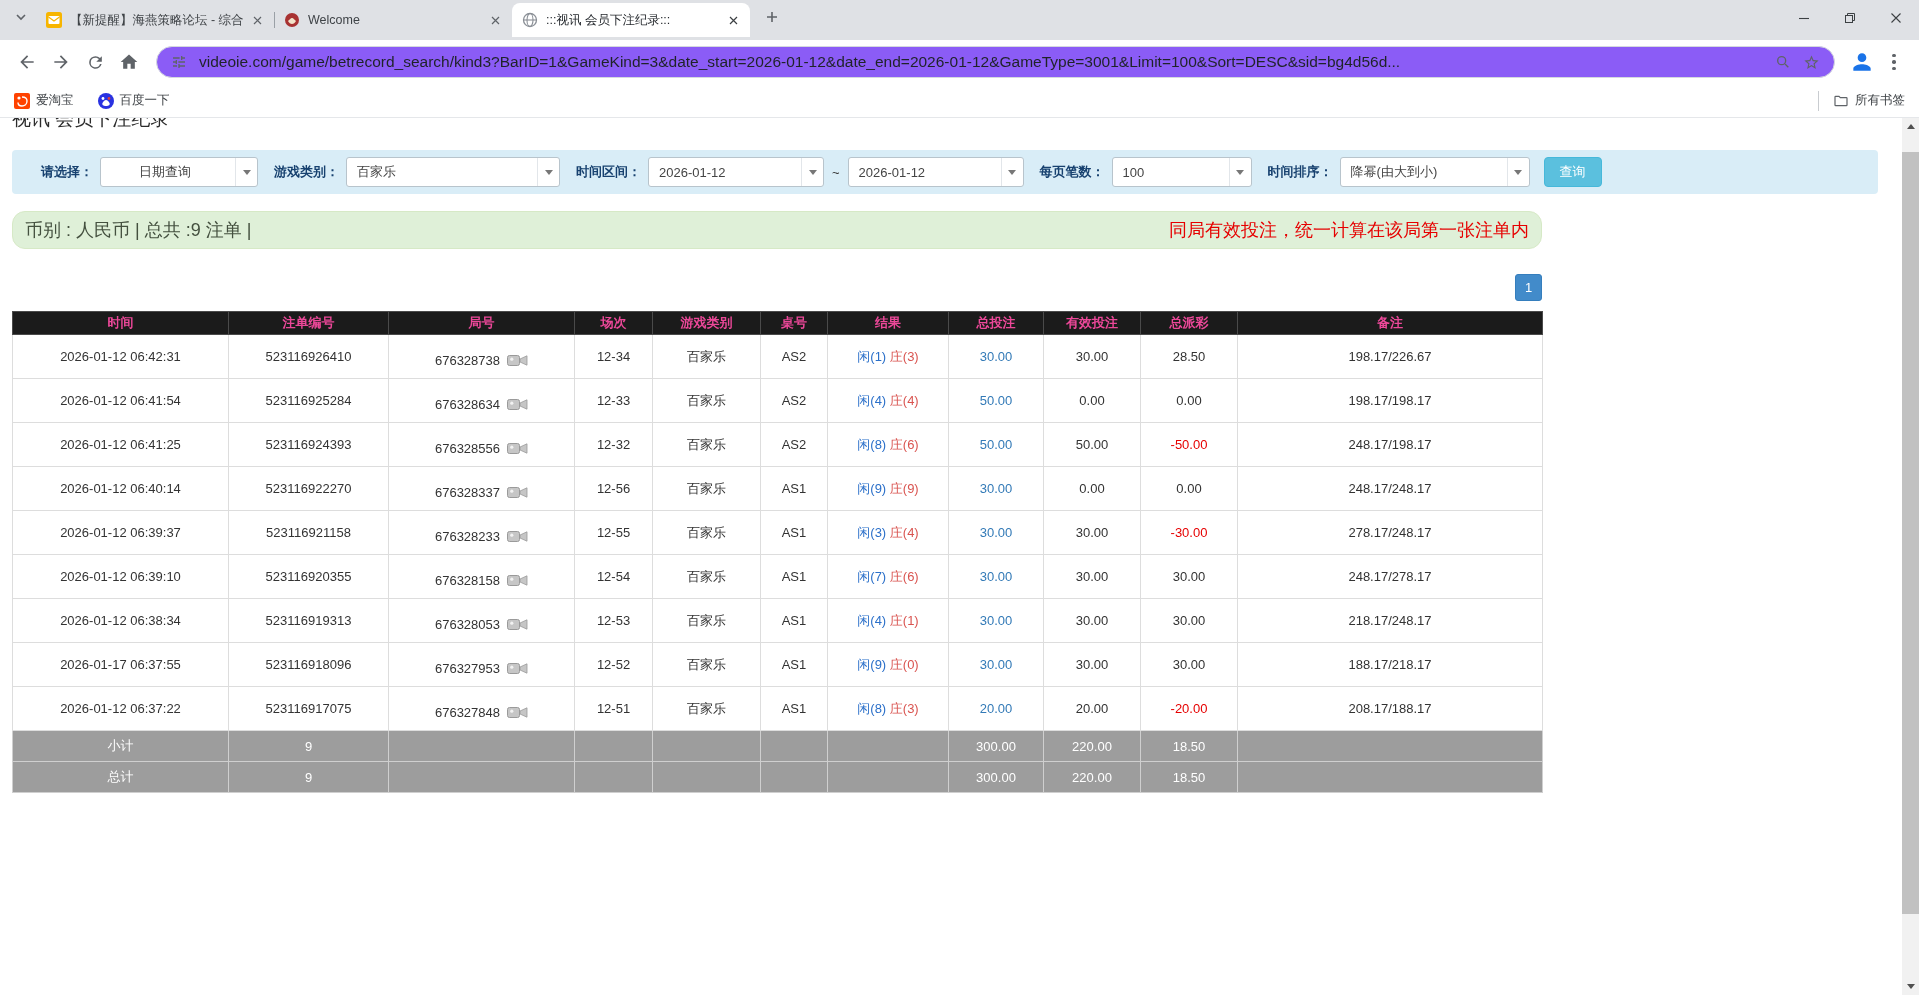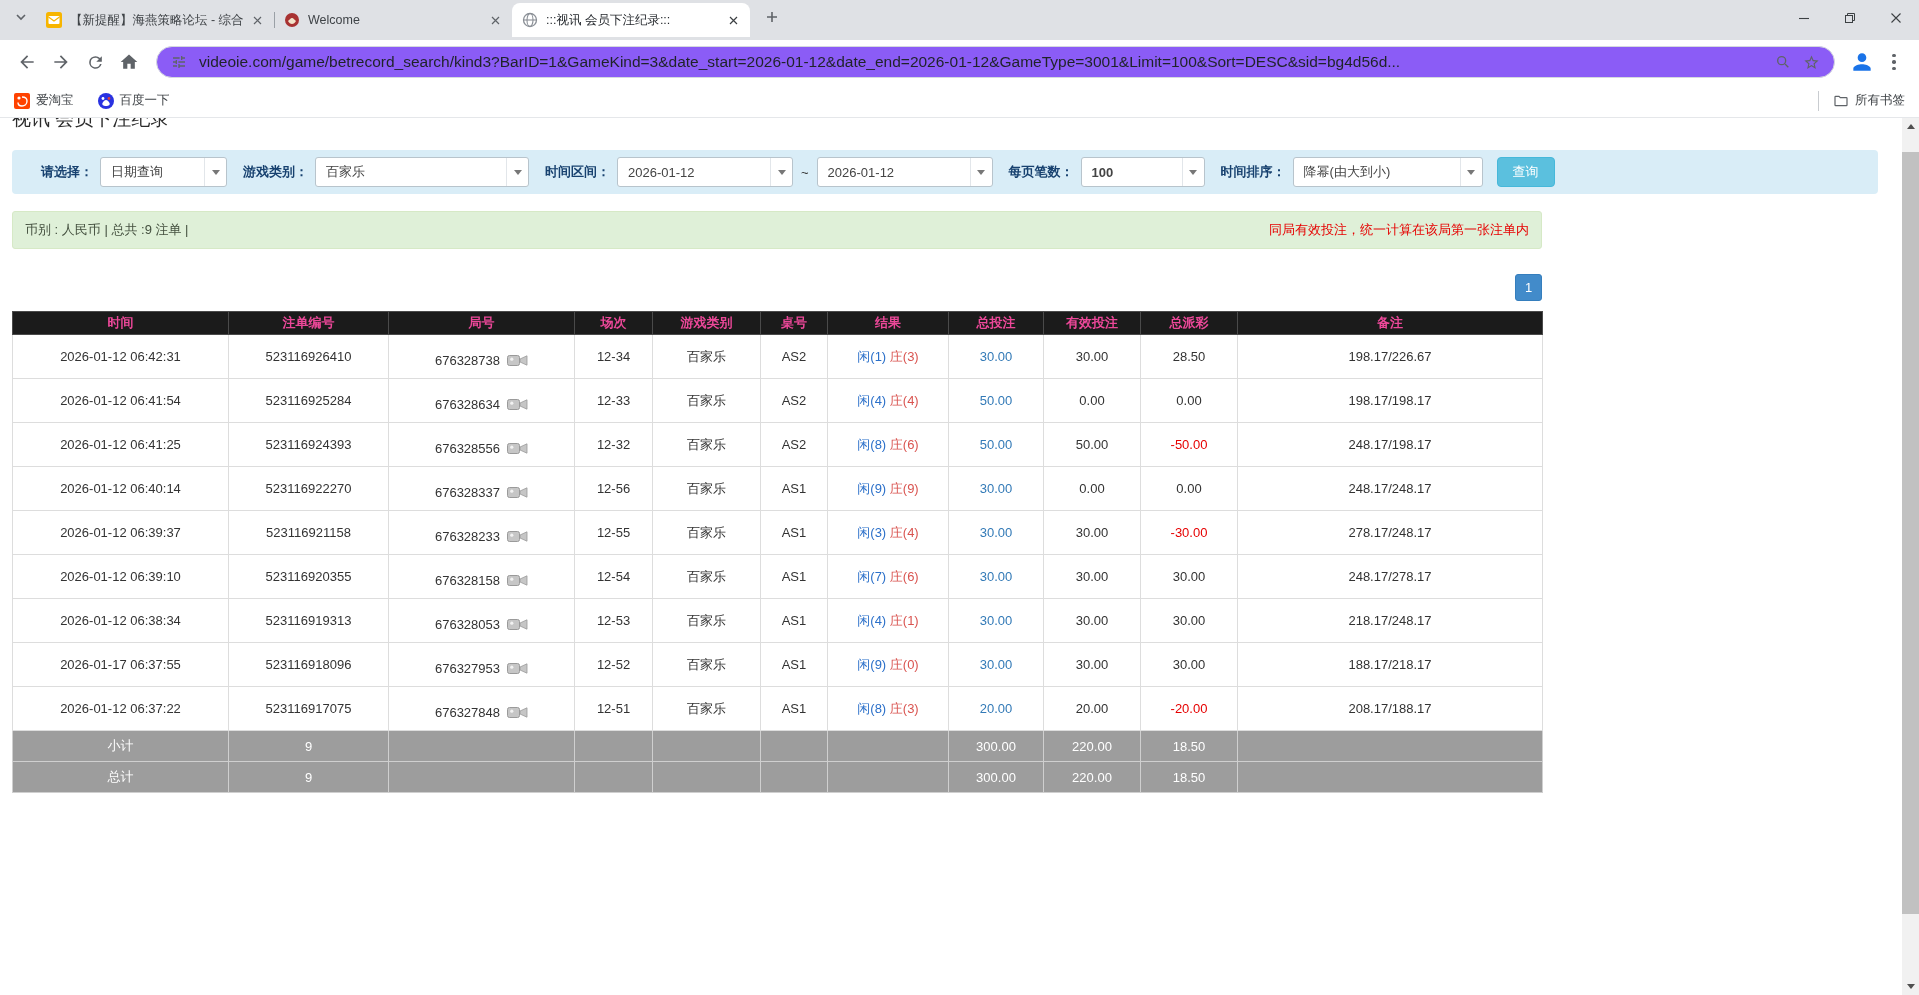--- a/index.html
+++ b/index.html
@@ -57,26 +57,26 @@
   .page-title-clip .t { display: block; font-size: 19px; line-height: 21px; margin-top: -10px; color: #2b2b2b; }
 
   
   .filter-bar { margin-top: 21px; width: 1866px; height: 44px; background: #d9edf7; border-radius: 4px; display: flex; align-items: center; padding: 0 18px; }
   .f-label { font-weight: bold; font-size: 13px; color: #17416f; margin: 0 7px 0 16px; white-space: nowrap; }
   .f-label.first { margin-left: 11px; }
   .combo { height: 30px; background: #fff; border: 1px solid #b8c4cc; border-radius: 3px; display: flex; align-items: center; font-size: 13px; color: #444; cursor: default; }
   .combo-value { flex: 1; padding-left: 10px; white-space: nowrap; overflow: hidden; }
   .combo-caret { width: 22px; height: 100%; display: flex; align-items: center; justify-content: center; border-left: 1px solid #e2e6ea; }
   .caret-shape { width: 0; height: 0; border-left: 4px solid transparent; border-right: 4px solid transparent; border-top: 5px solid #777; }
-  .w-select { width: 127px; } .w-game { width: 214px; } .w-date { width: 176px; } .w-pp { width: 124px; font-weight: bold; } .w-sort { width: 190px; }
+  .w-select { width: 158px; padding-left: 28px; } .w-game { width: 214px; } .w-date { width: 176px; } .w-pp { width: 140px; } .w-sort { width: 190px; }
   .tilde { margin: 0 8px; font-size: 13px; color: #333; }
   .search-btn { margin-left: 14px; height: 30px; padding: 0 15px; background: #5bc0de; border: 1px solid #46b8da; border-radius: 4px; color: #fff; font-size: 13px; display: flex; align-items: center; cursor: pointer; }
 
   
-  .summary-bar { margin-top: 17px; width: 1530px; height: 38px; background: #dff0d8; border: 1px solid #d6e9c6; border-radius: 3px; display: flex; align-items: center; justify-content: space-between; padding: 0 12px; font-size: 13px; color: #44503f; }
+  .summary-bar { margin-top: 17px; width: 1530px; height: 38px; background: #dff0d8; border: 1px solid #d6e9c6; border-radius: 13px; display: flex; align-items: center; justify-content: space-between; padding: 0 12px; font-size: 18px; color: #44503f; }
   .summary-note { color: #e60000; }
 
   
   .pagination-row { width: 1530px; margin-top: 25px; display: flex; justify-content: flex-end; }
   .page-btn { min-width: 27px; height: 27px; background: #428bca; border: 1px solid #357ebd; border-radius: 3px; color: #fff; font-size: 13px; display: flex; align-items: center; justify-content: center; cursor: pointer; }
 
   
   .bet-table { width: 1530px; margin-top: 10px; border-collapse: collapse; table-layout: fixed; font-size: 13px; }
   .bet-table th { background: #1b1b1b; color: #ec4899; height: 23px; font-weight: bold; border: 1px solid #4a4a4a; padding: 0 4px; }
   .bet-table td { border: 1px solid #ddd; height: 44px; text-align: center; padding: 0 4px; white-space: nowrap; overflow: hidden; color: #333; background: #fff; }

